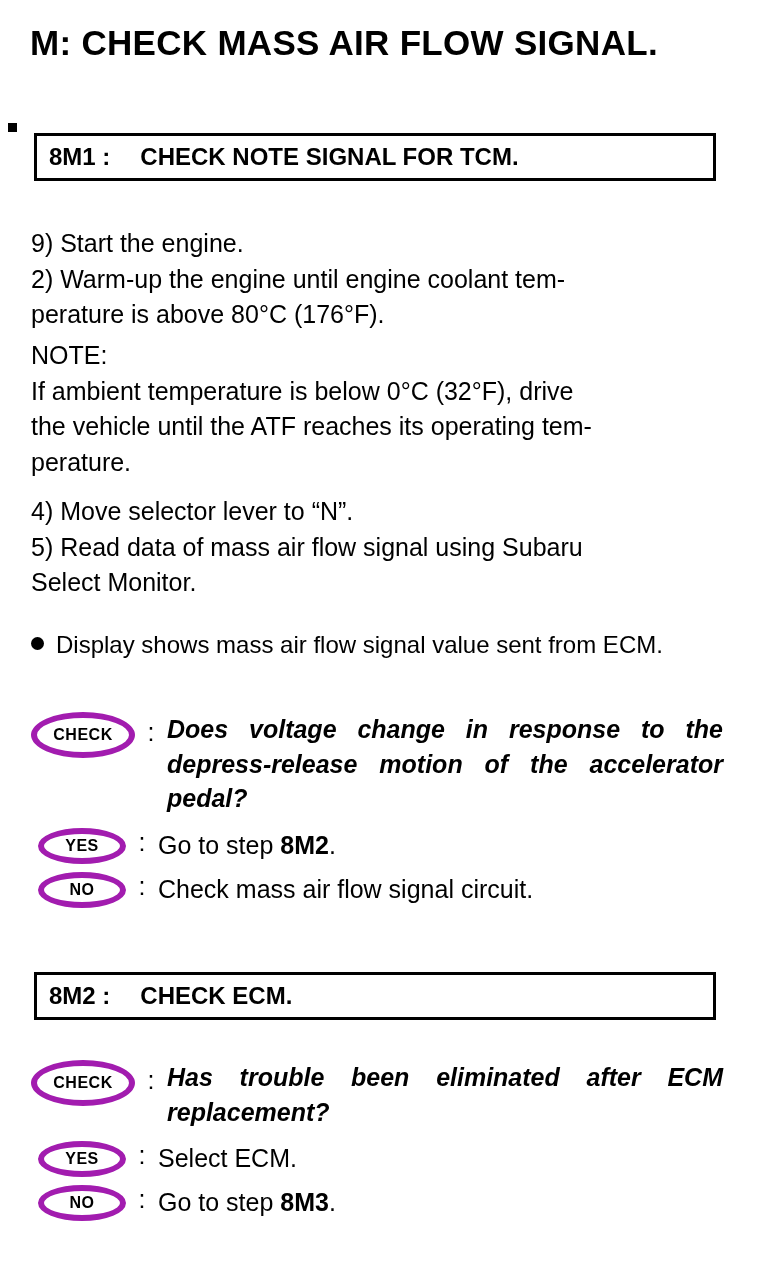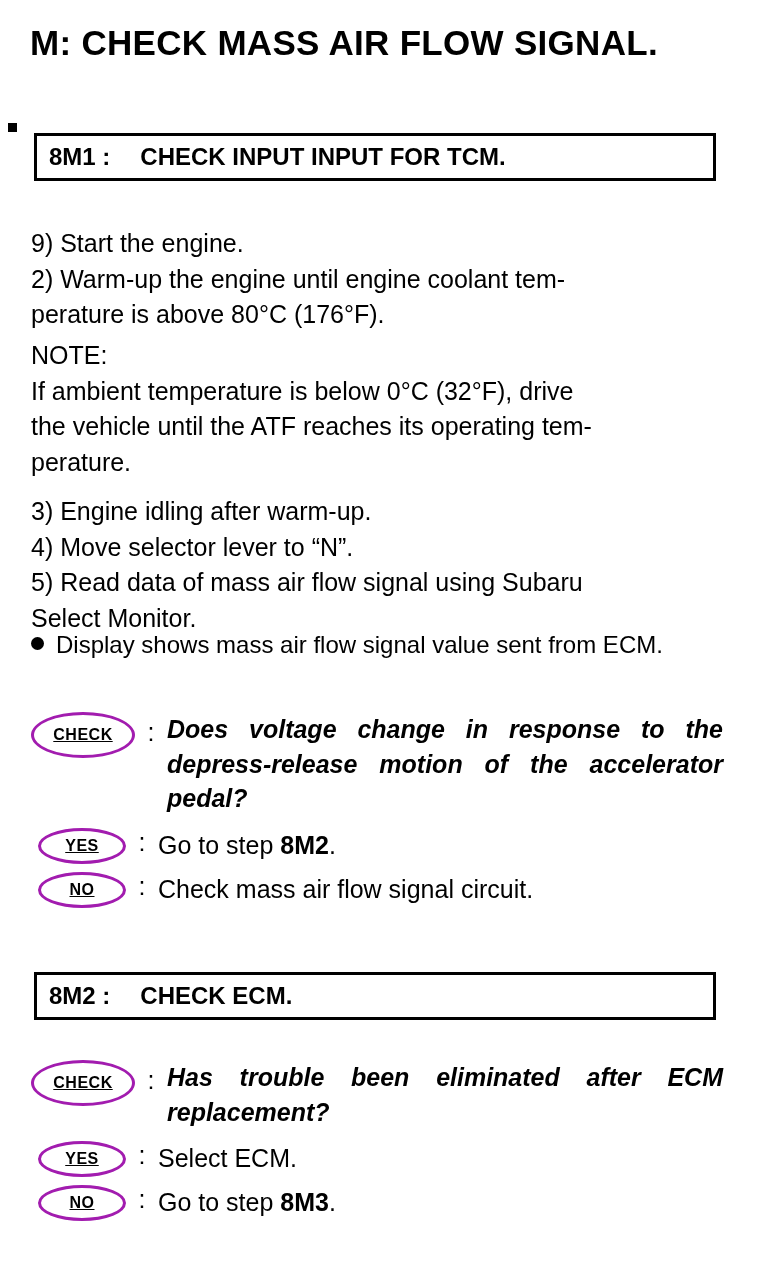--- a/index.html
+++ b/index.html
@@ -73,29 +73,28 @@
   .nowrap-line { text-align: left; }
 
   
   .qa-row {
     position: absolute;
     display: flex;
     align-items: flex-start;
   }
   .badge {
     flex: 0 0 auto;
-    border: 3px solid #a21caf;
+    border: 6px solid #a21caf;
     border-radius: 50%;
     display: flex;
     align-items: center;
     justify-content: center;
     box-sizing: border-box;
     font-weight: bold;
     letter-spacing: 0.5px;
-    text-decoration: underline;
   }
   .badge-check {
     width: 104px;
     height: 46px;
     font-size: 16px;
   }
   .badge-yn {
     width: 88px;
     height: 36px;
     font-size: 16px;
@@ -158,38 +157,37 @@
 <body>
 
 <div class="page">
 
   <div class="doc-title">M: CHECK MASS AIR FLOW SIGNAL.</div>
 
   <div class="margin-tick"></div>
 
   <div class="step-box" id="step-box-1">
     <span class="step-id">8M1 :</span>
-    <span class="step-label">CHECK INPUT INPUT FOR TCM.</span>
+    <span class="step-label">CHECK NOTE SIGNAL FOR TCM.</span>
   </div>
 
   <div class="body-block" style="top: 226px;">
     <span class="ln nowrap-line">9)  Start the engine.</span>
     <span class="ln">2)  Warm-up the engine until engine coolant tem-</span>
     <span class="ln nowrap-line">perature is above 80°C (176°F).</span>
   </div>
 
   <div class="body-block" style="top: 338px;">
     <span class="ln nowrap-line">NOTE:</span>
     <span class="ln">If ambient temperature is below 0°C (32°F), drive</span>
     <span class="ln">the vehicle until the ATF reaches its operating tem-</span>
     <span class="ln nowrap-line">perature.</span>
   </div>
 
   <div class="body-block" style="top: 494px;">
-    <span class="ln nowrap-line">3)  Engine idling after warm-up.</span>
     <span class="ln nowrap-line">4)  Move selector lever to “N”.</span>
     <span class="ln">5)  Read data of mass air flow signal using Subaru</span>
     <span class="ln nowrap-line">Select Monitor.</span>
   </div>
 
   <div class="bullet-line" style="top: 628px;">
     <span class="bullet-dot"></span><span>Display shows mass air flow signal value sent</span>
     <span class="ln nowrap-line">from ECM.</span>
   </div>
 

